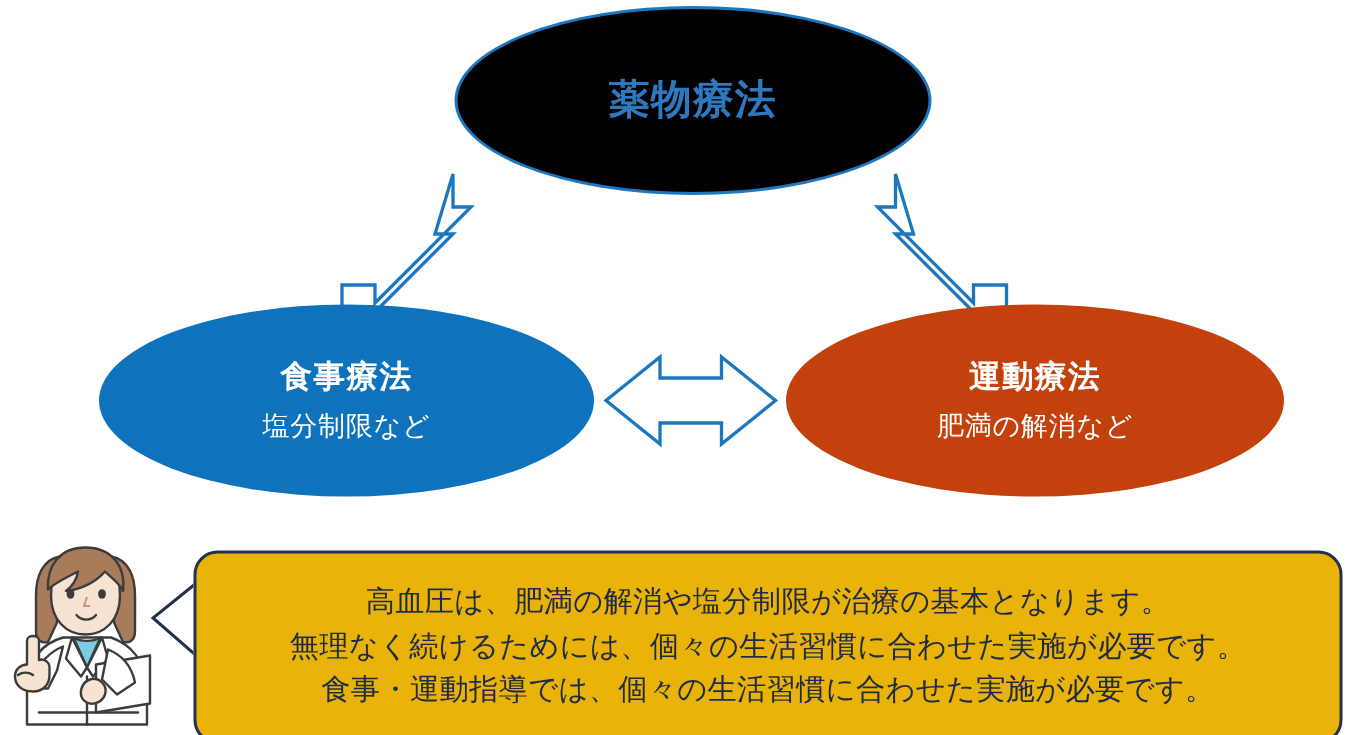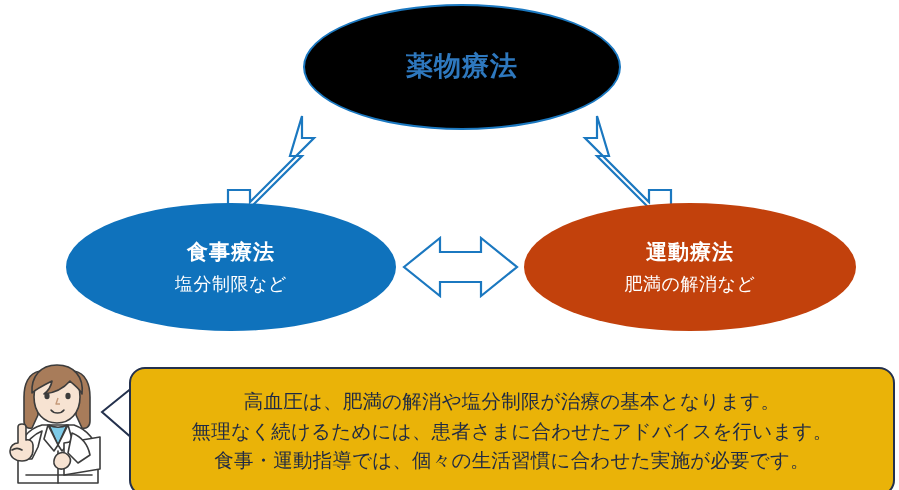--- a/index.html
+++ b/index.html
@@ -205,21 +205,21 @@
     <span class="sub">肥満の解消など</span>
   </div>
 
   <svg id="bubble-tail" viewBox="0 0 36 58">
     <path d="M 34 2 L 3 27 L 34 54 Z" fill="#ffffff" stroke="#24314d" stroke-width="2"></path>
     <rect x="30" y="1" width="8" height="56" fill="#ffffff"></rect>
   </svg>
 
   <div id="bubble">
     <span class="line">高血圧は、肥満の解消や塩分制限が治療の基本となります。</span>
-    <span class="line">無理なく続けるためには、患者さまに合わせたアドバイスを行います。</span>
+    <span class="line">無理なく続けるためには、個々の生活習慣に合わせた実施が必要です。</span>
     <span class="line">食事・運動指導では、個々の生活習慣に合わせた実施が必要です。</span>
   </div>
 
   <svg id="doctor" viewBox="0 0 112 135">
     <g stroke="#3c3c3c" stroke-width="1.6" stroke-linejoin="round" stroke-linecap="round">
 
       <path d="M 38 16 C 26 18 22 30 22 42 L 22 66 C 22 72 26 74 30 73 L 36 60 L 36 26 Z" fill="#a87c5a"></path>
       <path d="M 72 16 C 84 18 88 30 88 42 L 88 66 C 88 72 84 74 80 73 L 74 60 L 74 26 Z" fill="#a87c5a"></path>
 
       <path d="M 55 14 C 40 14 32 26 32 42 C 32 58 42 68 55 68 C 68 68 78 58 78 42 C 78 26 70 14 55 14 Z" fill="#f7e3d2"></path>

